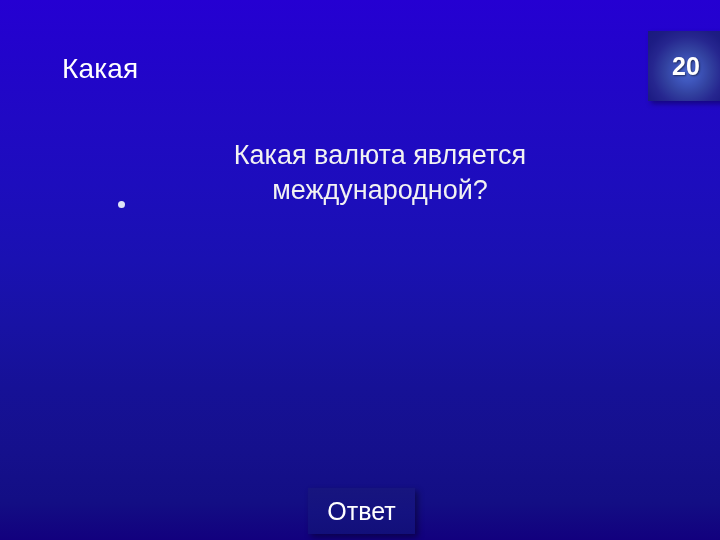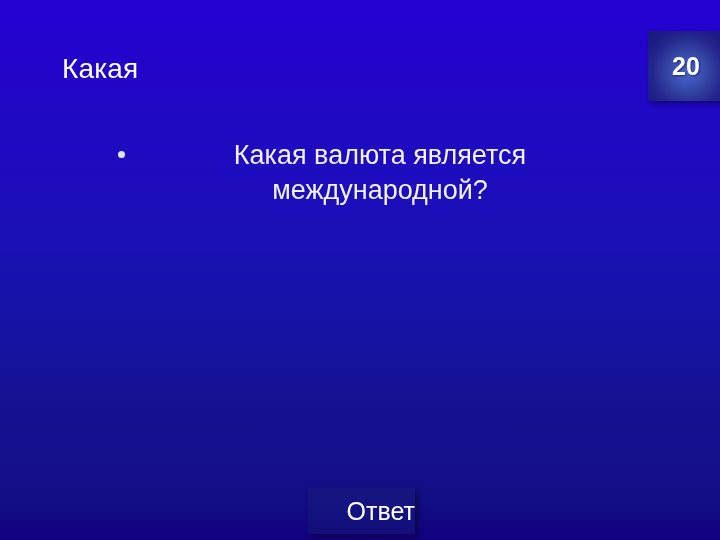--- a/index.html
+++ b/index.html
@@ -74,21 +74,21 @@
 
   
   #body-block {
     position: absolute;
     left: 118px;
     top: 138px;
     width: 484px;
   }
   .bullet-row {
     display: flex;
-    align-items: flex-start;
+    align-items: flex-end;
     gap: 20px;
   }
   .bullet-dot {
     flex: 0 0 auto;
     width: 7px;
     height: 7px;
     border-radius: 50%;
     background: #dfe3f7;
     margin-top: 13px;
     margin-right: 13px;
@@ -105,21 +105,21 @@
   #answer-button {
     position: absolute;
     left: 308px;
     top: 488px;
     width: 107px;
     height: 46px;
     background: linear-gradient(to bottom, #17157f 0%, #141280 55%, #120f7a 100%);
     box-shadow: 3px 3px 6px rgba(0,0,0,0.4);
     display: flex;
     align-items: center;
-    justify-content: flex-end;
+    justify-content: center;
     cursor: pointer;
   }
   #answer-label {
     color: #ffffff;
     font-size: 25px;
     line-height: 25px;
     white-space: pre;
   }
 </style>
 </head>

